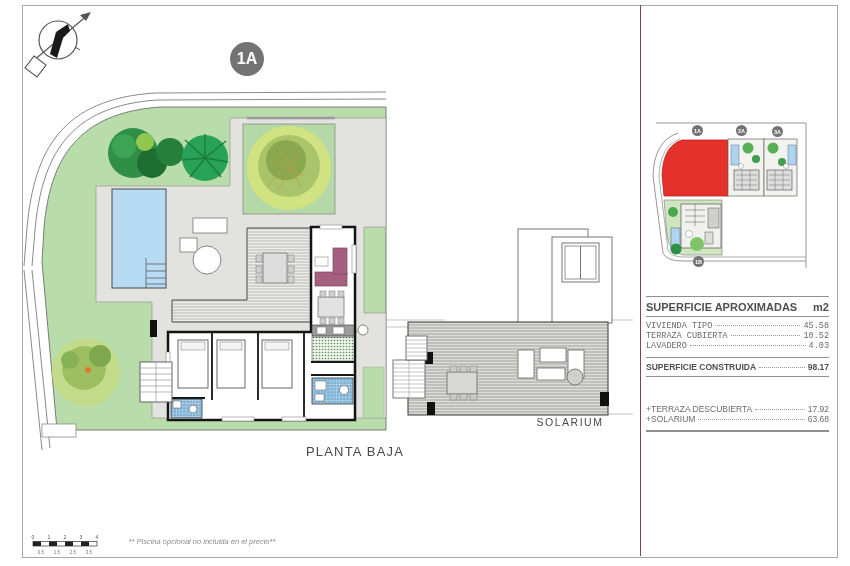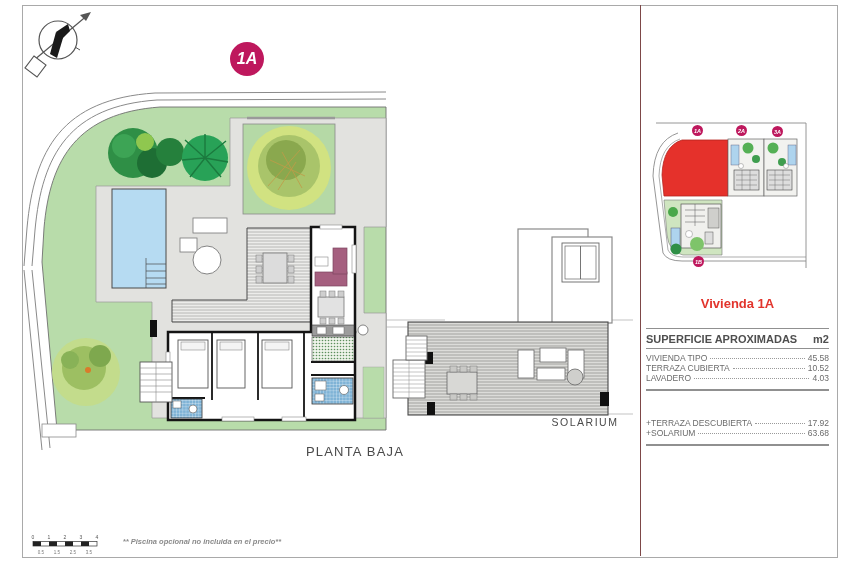--- a/index.html
+++ b/index.html
@@ -4,42 +4,42 @@
 <style>
   html,body{margin:0;padding:0;}
   body{
     width:850px;height:566px;position:relative;background:#ffffff;
     font-family:"Liberation Sans", sans-serif;overflow:hidden;
   }
   .abs{position:absolute;}
   #page-frame{left:22px;top:5px;width:814px;height:551px;border:1px solid #a9a9a9;}
   #divider{left:640px;top:5px;width:1px;height:551px;background:#7d4848;}
   .badge{
-    background:#be185d;color:#fff;border-radius:50%;
+    background:#737373;color:#fff;border-radius:50%;
     display:flex;align-items:center;justify-content:center;
-    font-weight:bold;font-style:italic;
+    font-weight:bold;
   }
   #main-badge{left:230px;top:42px;width:34px;height:34px;font-size:16px;}
   .badge-sm{width:11px;height:11px;font-size:5.5px;}
   #plan-label{left:290px;top:444px;width:130px;text-align:center;
     font-size:13px;letter-spacing:1.2px;color:#4a4a4a;}
-  #solarium-label{left:535px;top:416px;width:100px;text-align:center;
+  #solarium-label{left:520px;top:416px;width:100px;text-align:center;
     font-size:10.5px;letter-spacing:1.5px;color:#4a4a4a;}
   #footnote{left:118px;top:537px;width:168px;text-align:center;
-    font-size:7.5px;font-style:italic;color:#8a8a8a;font-weight:bold;}
+    font-size:7.5px;font-style:italic;color:#8a8a8a;}
   
   #panel{left:646px;top:296px;width:183px;}
   #panel-title{font-size:13px;font-weight:bold;color:#e2342c;text-align:center;margin-bottom:17px;}
   .rule{border-top:1px solid #909090;height:0;}
   .trow{display:flex;align-items:baseline;font-size:8.5px;color:#6b6b6b;line-height:10px;}
   .trow .lead{flex:1;border-bottom:1.3px dotted #9a9a9a;margin:0 3px;transform:translateY(-2px);}
   .trow.b{font-weight:bold;color:#4f4f4f;}
   .hdr{display:flex;justify-content:space-between;font-size:11px;font-weight:bold;
     color:#4f4f4f;padding:4px 0 3px 0;}
-  .items{padding-top:4px;}
+  .items{padding-top:4px;font-family:Liberation Mono, monospace;}
   .pad3{padding:4px 0;}
   .gap{height:27px;}
   svg{display:block;}
   text{font-family:"Liberation Sans", sans-serif;}
 </style>
 </head>
 <body>
 
 <div id="page-frame" class="abs"></div>
 <div id="divider" class="abs"></div>
@@ -300,21 +300,20 @@
 <div class="abs badge badge-sm" style="left:692px;top:125px;">1A</div>
 <div class="abs badge badge-sm" style="left:736px;top:125px;">2A</div>
 <div class="abs badge badge-sm" style="left:772px;top:126px;">3A</div>
 <div class="abs badge badge-sm" style="left:693px;top:256px;">1B</div>
 
 <div id="plan-label" class="abs">PLANTA BAJA</div>
 <div id="solarium-label" class="abs">SOLARIUM</div>
 <div id="footnote" class="abs">** Piscina opcional no incluida en el precio**</div>
 
 <div id="panel" class="abs">
-  <div id="panel-title">Vivienda 1A</div>
 
   <div class="rule"></div>
   <div class="hdr">
     <span>SUPERFICIE APROXIMADAS</span>
     <span>m2</span>
   </div>
   <div class="rule"></div>
 
   <div class="items">
     <div class="trow">
@@ -328,20 +327,25 @@
       <span>10.52</span>
     </div>
     <div class="trow">
       <span>LAVADERO</span>
       <span class="lead"></span>
       <span>4.03</span>
     </div>
   </div>
 
   <div class="rule" style="margin-top:6px;"></div>
+  <div class="trow b pad3">
+    <span>SUPERFICIE CONSTRUIDA</span>
+    <span class="lead"></span>
+    <span>98.17</span>
+  </div>
   <div class="rule"></div>
 
   <div class="gap"></div>
 
   <div class="trow">
     <span>+TERRAZA DESCUBIERTA</span>
     <span class="lead"></span>
     <span>17.92</span>
   </div>
   <div class="trow">

